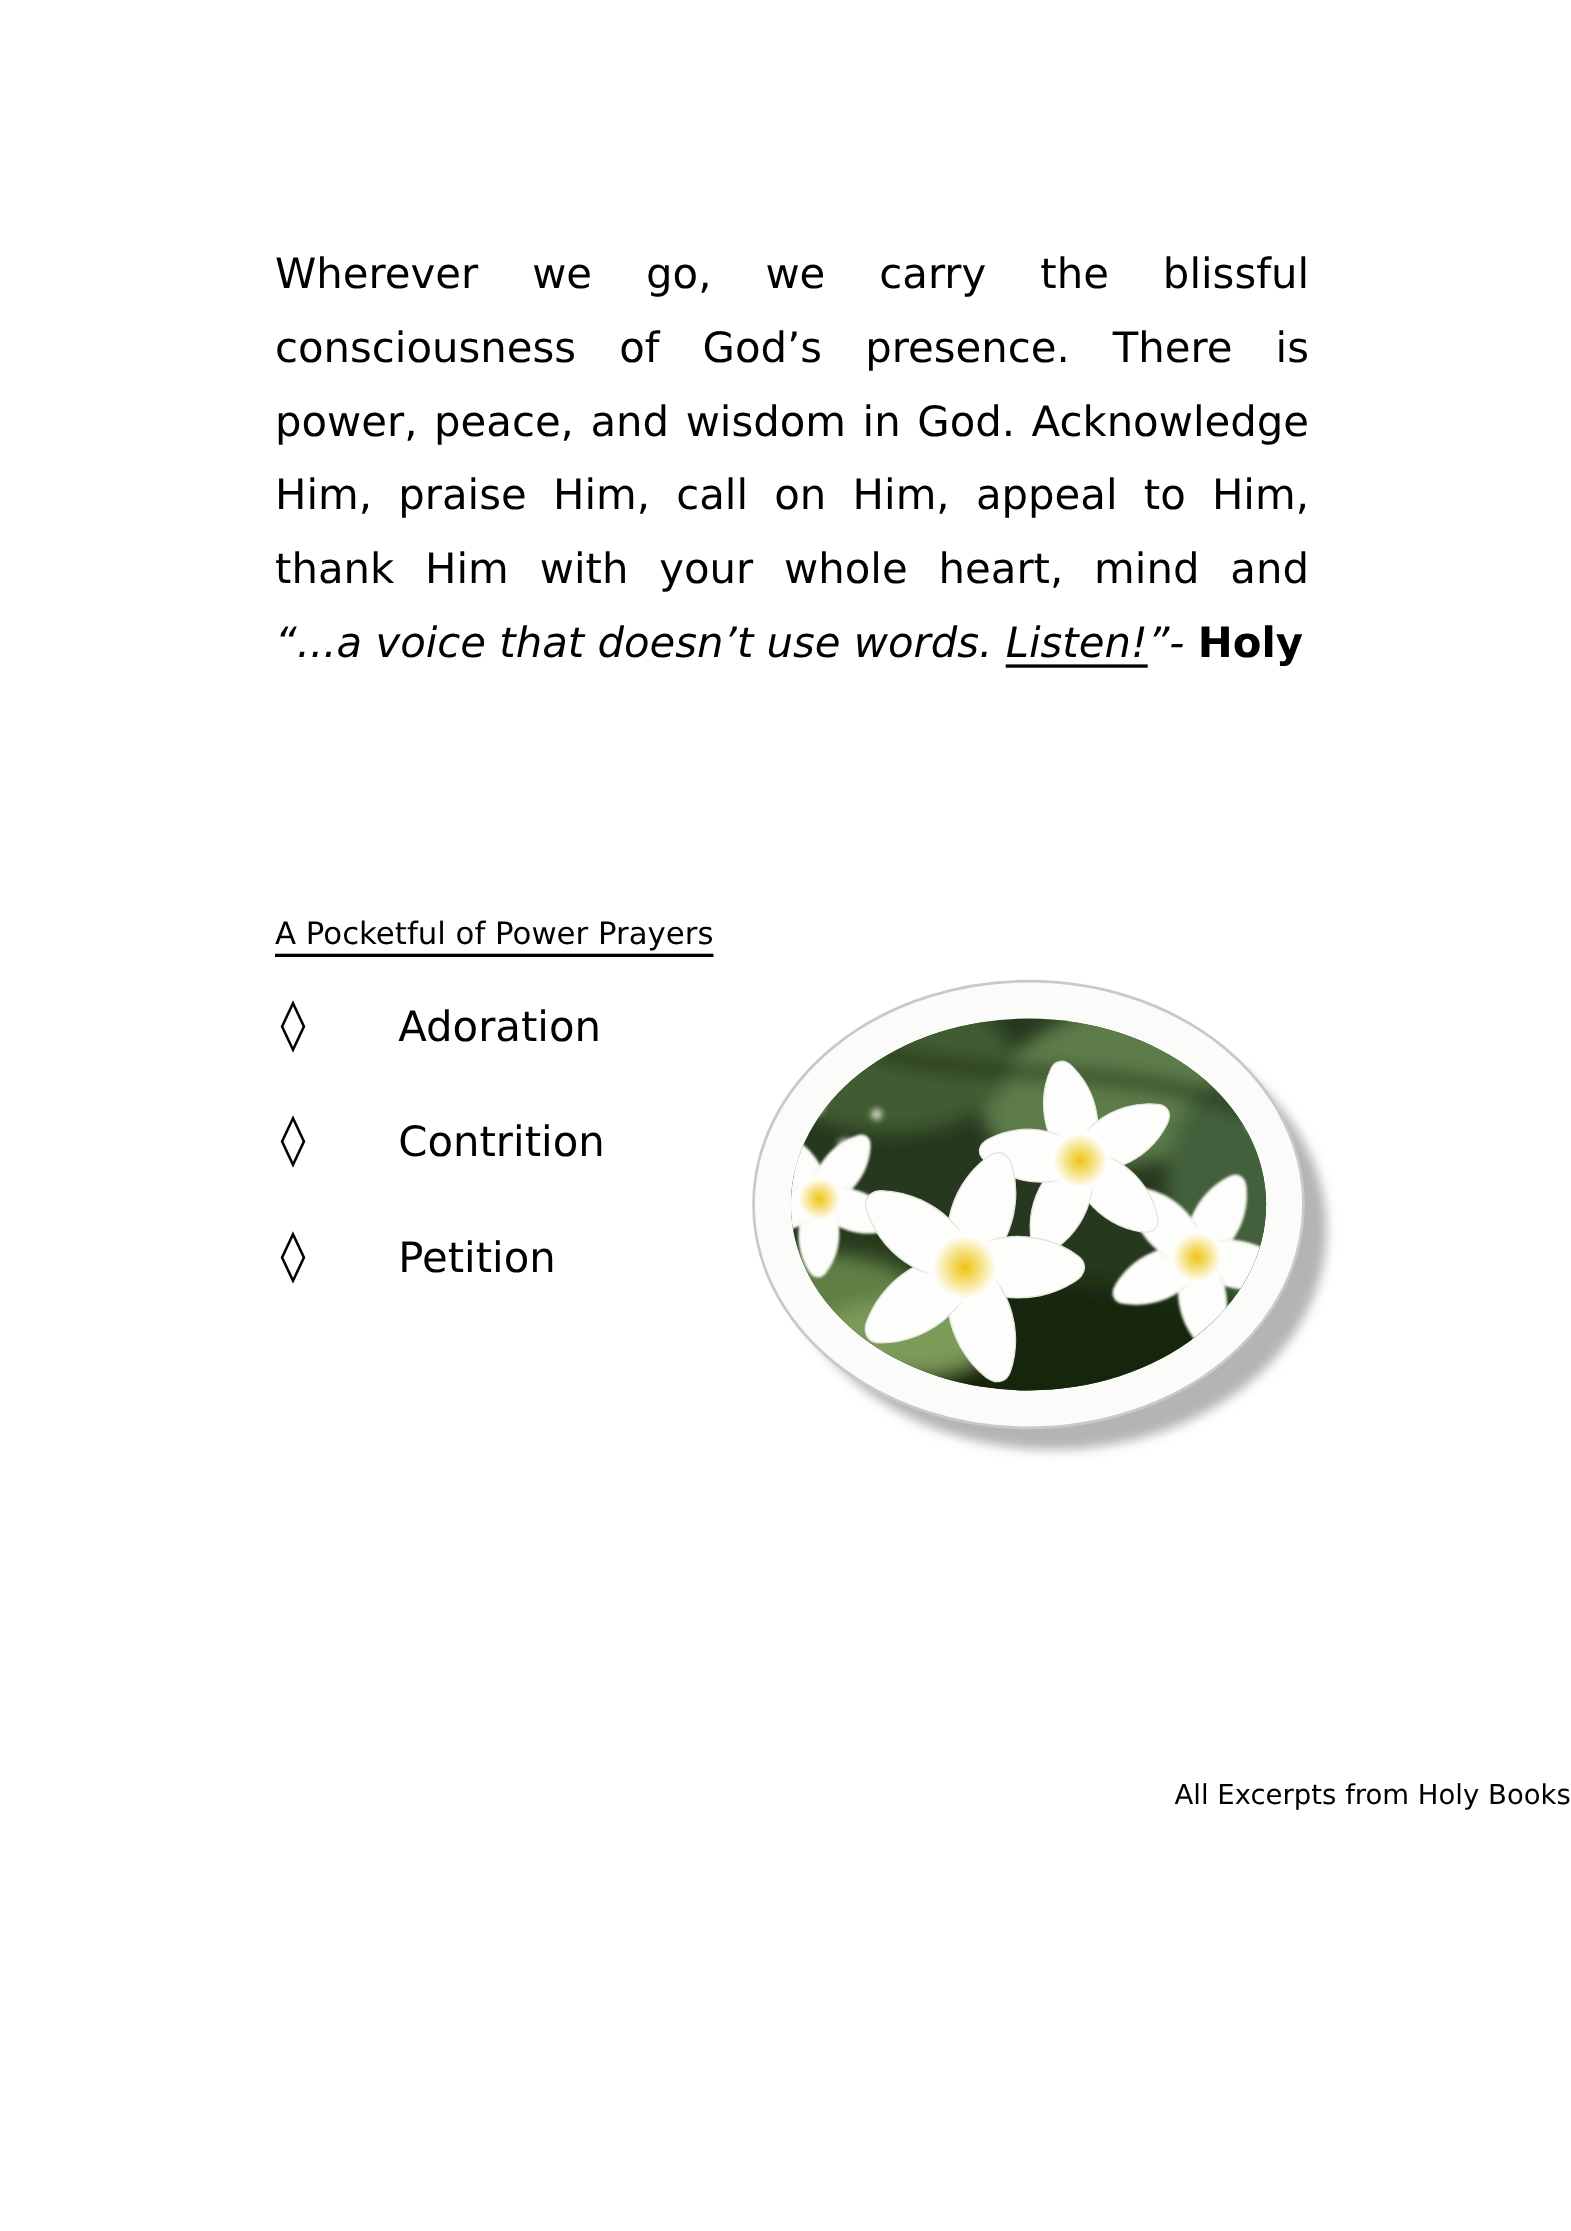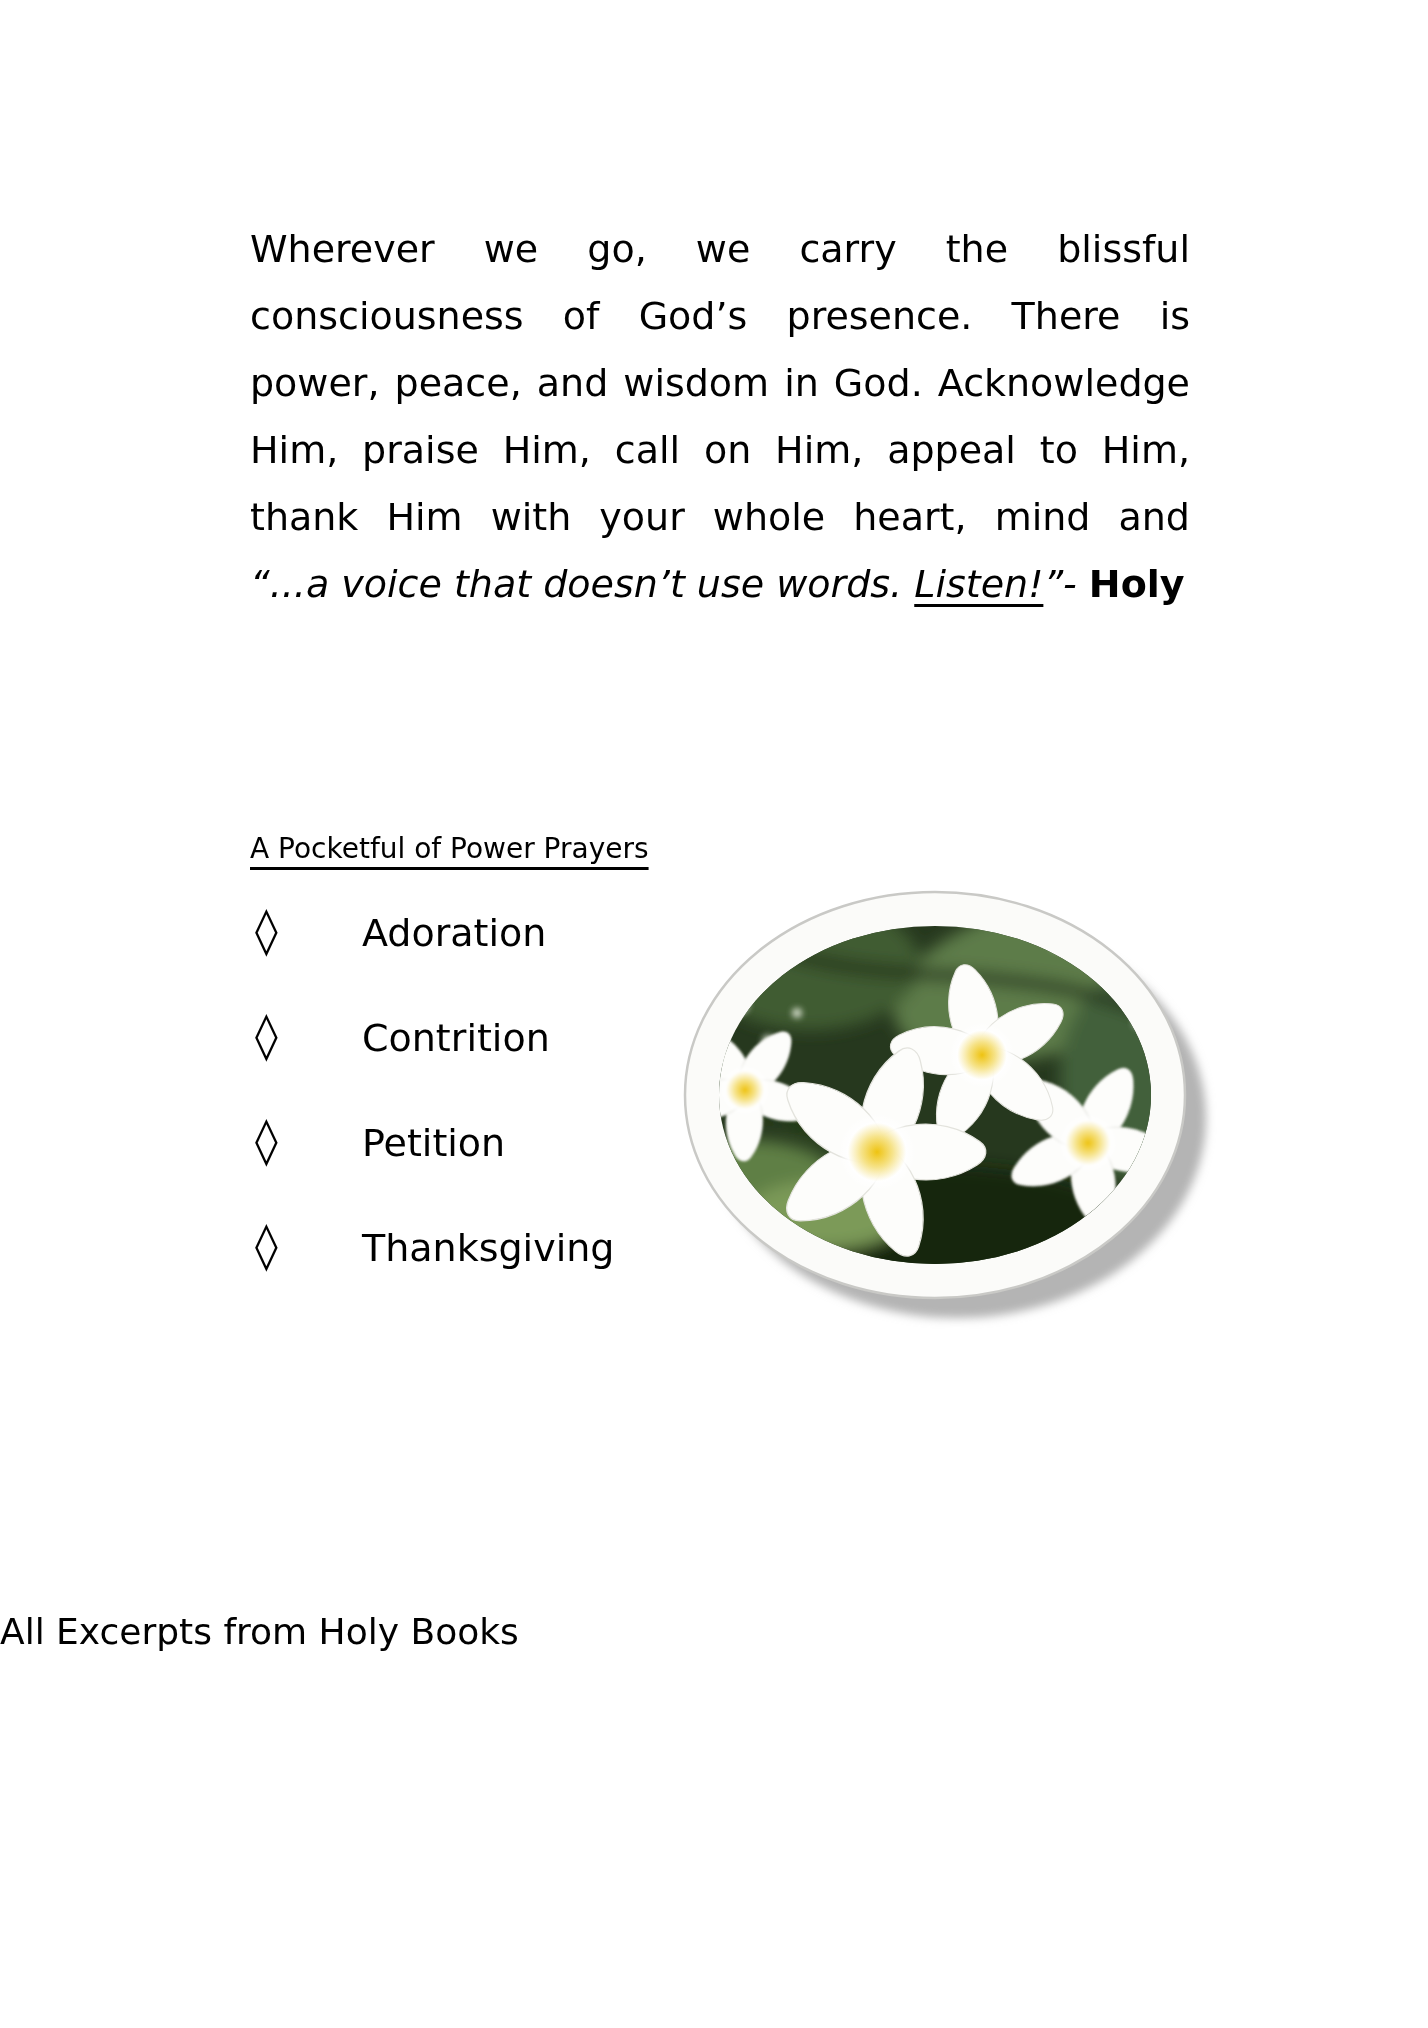--- a/index.html
+++ b/index.html
@@ -22,21 +22,21 @@
     white-space:nowrap;text-decoration:underline;
     text-decoration-thickness:3px;text-underline-offset:9px;
   }
   
   .list{position:absolute;left:250px;top:897px;}
   .li{height:105px;line-height:67px;font-size:38px;white-space:nowrap;}
   .bullet{display:inline-block;width:112px;font-size:46px;padding-left:5px;box-sizing:border-box;}
   
   .photo-wrap{position:absolute;left:590px;top:855px;width:650px;height:500px;}
   
-  .footer{position:absolute;left:0;top:1607px;width:1428px;text-align:left;font-size:36px;line-height:50px;}
+  .footer{position:absolute;left:0;top:1607px;width:1428px;text-align:right;font-size:25px;line-height:50px;}
 </style>
 </head>
 <body>
 
 <div class="page">
 
   <div class="para">
     <div class="jline">Wherever we go, we carry the blissful</div>
     <div class="jline">consciousness of God’s presence. There is</div>
     <div class="jline">power, peace, and wisdom in God. Acknowledge</div>
@@ -51,23 +51,20 @@
 
   <div class="list">
     <div class="li">
       <span class="bullet">◊</span><span>Adoration</span>
     </div>
     <div class="li">
       <span class="bullet">◊</span><span>Contrition</span>
     </div>
     <div class="li">
       <span class="bullet">◊</span><span>Petition</span>
-    </div>
-    <div class="li">
-      <span class="bullet">◊</span><span>Thanksgiving</span>
     </div>
   </div>
 
   <div class="photo-wrap">
     <svg width="650" height="500" viewBox="0 0 650 500" xmlns="http://www.w3.org/2000/svg">
       <defs>
         <clipPath id="photoClip">
             <ellipse cx="345" cy="240" rx="216" ry="169"></ellipse>
           </clipPath>
         <filter id="blurShadow" x="-30%" y="-30%" width="160%" height="160%">

